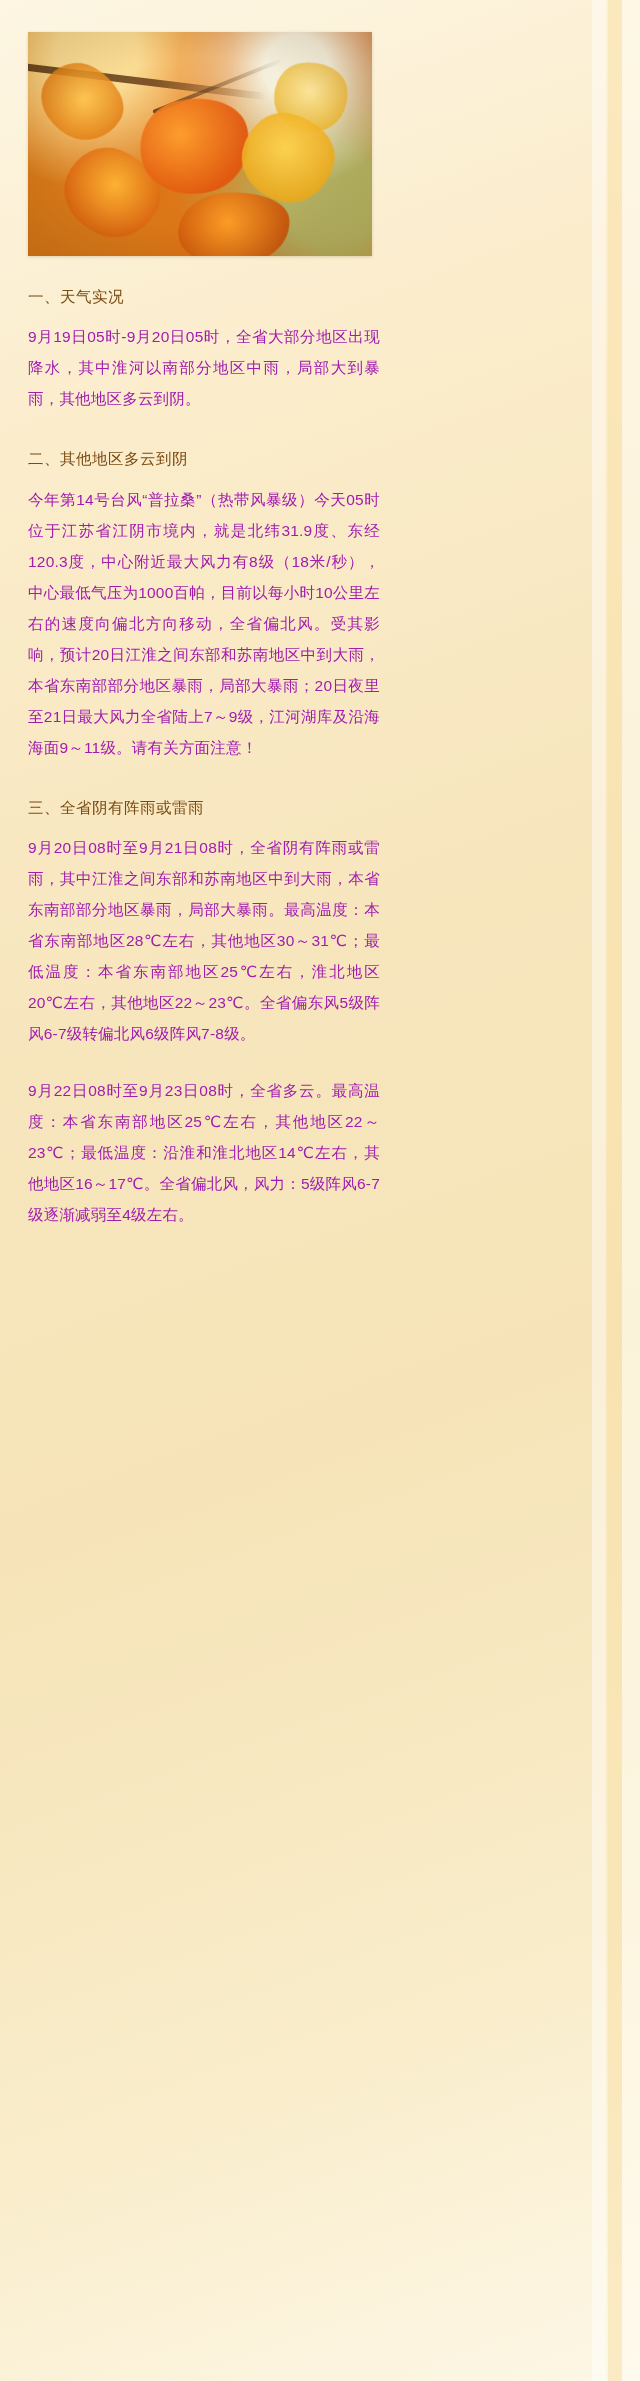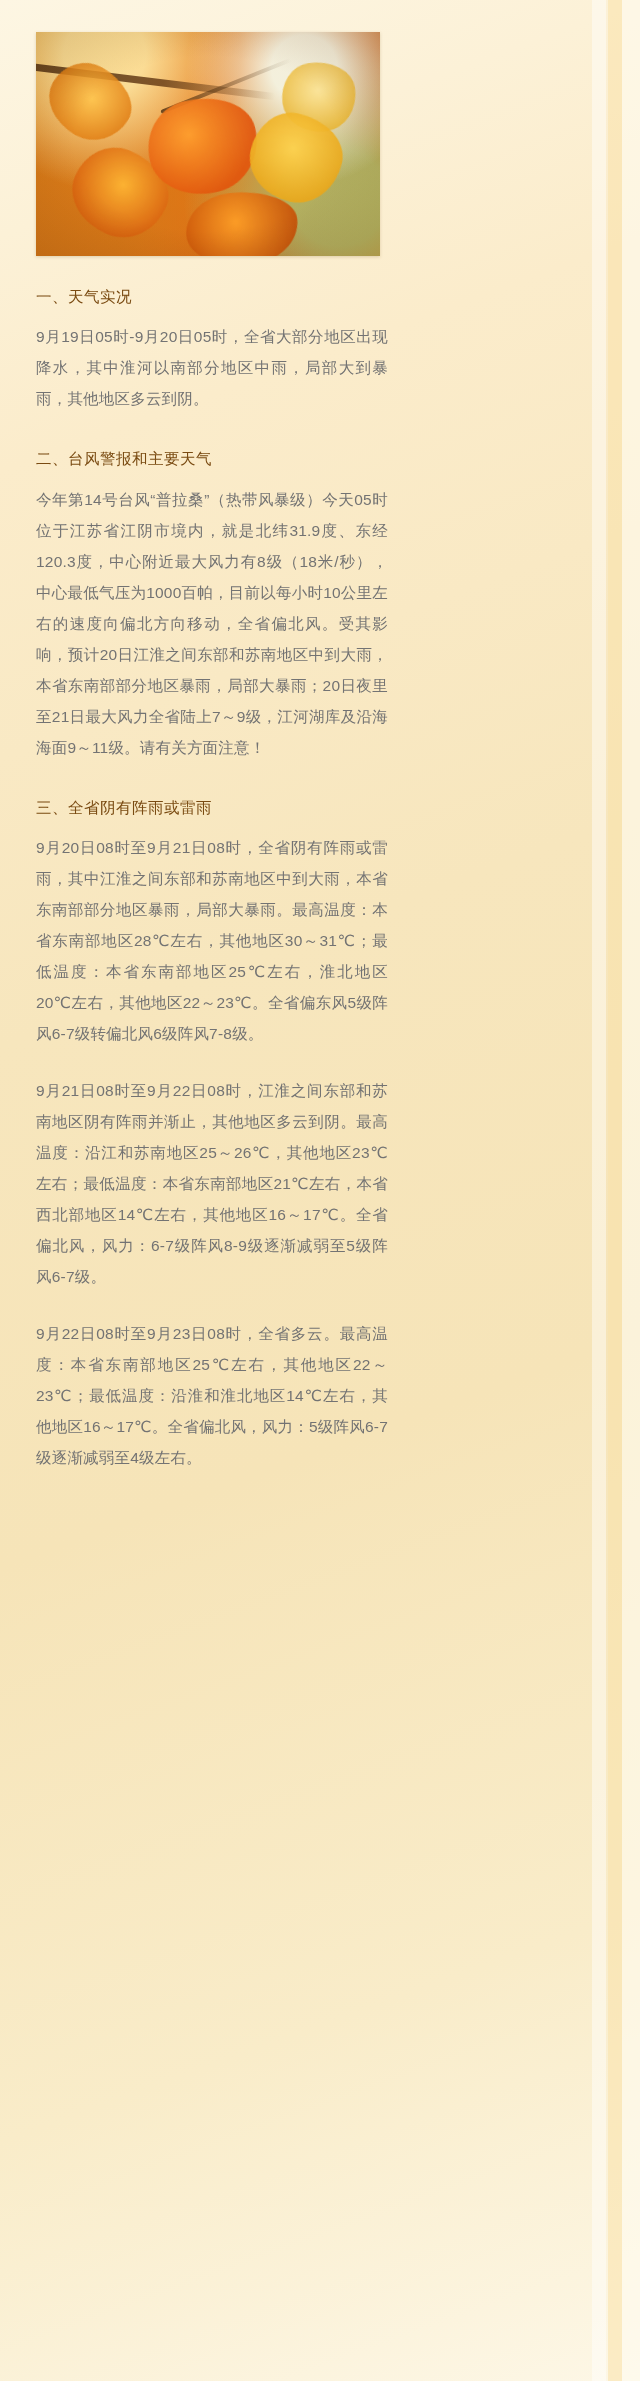--- a/index.html
+++ b/index.html
@@ -23,21 +23,21 @@
     pointer-events: none;
   }
   .band-a { right: 34px; background: rgba(255,255,255,0.45); }
   .band-b { right: 18px; background: rgba(250,226,170,0.55); }
   .band-c { right: 0px;  width: 18px; background: rgba(255,252,240,0.6); }
 
   .page {
     position: relative;
     width: 640px;
     box-sizing: border-box;
-    padding: 28px 36px 40px 36px;
+    padding: 28px 36px 40px 28px;
   }
 
   .hero-wrap {
     width: 344px;
     margin: 4px 0 0 0;
     padding: 0;
     background: #ffffff;
     box-shadow: 0 1px 3px rgba(140,110,50,0.25);
   }
   .hero {
@@ -103,21 +103,21 @@
     line-height: 1.9;
     color: #7a4b12;
     margin: 30px 0 10px 0;
     font-weight: normal;
     letter-spacing: 0.5px;
   }
   .heading:first-child { margin-top: 0; }
   p.para {
     font-size: 15.5px;
     line-height: 2.0;
-    color: #737373;
+    color: #a21caf;
     margin: 0 0 26px 0;
     text-align: justify;
     letter-spacing: 0.2px;
   }
   p.para.last { margin-bottom: 0; }
 </style>
 </head>
 <body>
 
 <div class="band band-a"></div>
@@ -139,22 +139,21 @@
       <div class="leaf l5"></div>
       <div class="vignette"></div>
     </div>
   </div>
 
   <div class="article">
 
     <div class="heading">一、天气实况</div>
     <p class="para">9月19日05时-9月20日05时，全省大部分地区出现降水，其中淮河以南部分地区中雨，局部大到暴雨，其他地区多云到阴。</p>
 
-    <div class="heading">二、台风警报和主要天气</div>
+    <div class="heading">二、其他地区多云到阴</div>
     <p class="para">今年第14号台风“普拉桑”（热带风暴级）今天05时位于江苏省江阴市境内，就是北纬31.9度、东经120.3度，中心附近最大风力有8级（18米/秒），中心最低气压为1000百帕，目前以每小时10公里左右的速度向偏北方向移动，全省偏北风。受其影响，预计20日江淮之间东部和苏南地区中到大雨，本省东南部部分地区暴雨，局部大暴雨；20日夜里至21日最大风力全省陆上7～9级，江河湖库及沿海海面9～11级。请有关方面注意！</p>
 
     <div class="heading">三、全省阴有阵雨或雷雨</div>
     <p class="para">9月20日08时至9月21日08时，全省阴有阵雨或雷雨，其中江淮之间东部和苏南地区中到大雨，本省东南部部分地区暴雨，局部大暴雨。最高温度：本省东南部地区28℃左右，其他地区30～31℃；最低温度：本省东南部地区25℃左右，淮北地区20℃左右，其他地区22～23℃。全省偏东风5级阵风6-7级转偏北风6级阵风7-8级。</p>
-    <p class="para">9月21日08时至9月22日08时，江淮之间东部和苏南地区阴有阵雨并渐止，其他地区多云到阴。最高温度：沿江和苏南地区25～26℃，其他地区23℃左右；最低温度：本省东南部地区21℃左右，本省西北部地区14℃左右，其他地区16～17℃。全省偏北风，风力：6-7级阵风8-9级逐渐减弱至5级阵风6-7级。</p>
     <p class="para last">9月22日08时至9月23日08时，全省多云。最高温度：本省东南部地区25℃左右，其他地区22～23℃；最低温度：沿淮和淮北地区14℃左右，其他地区16～17℃。全省偏北风，风力：5级阵风6-7级逐渐减弱至4级左右。</p>
 
   </div>
 </div>
 
 </body></html>

